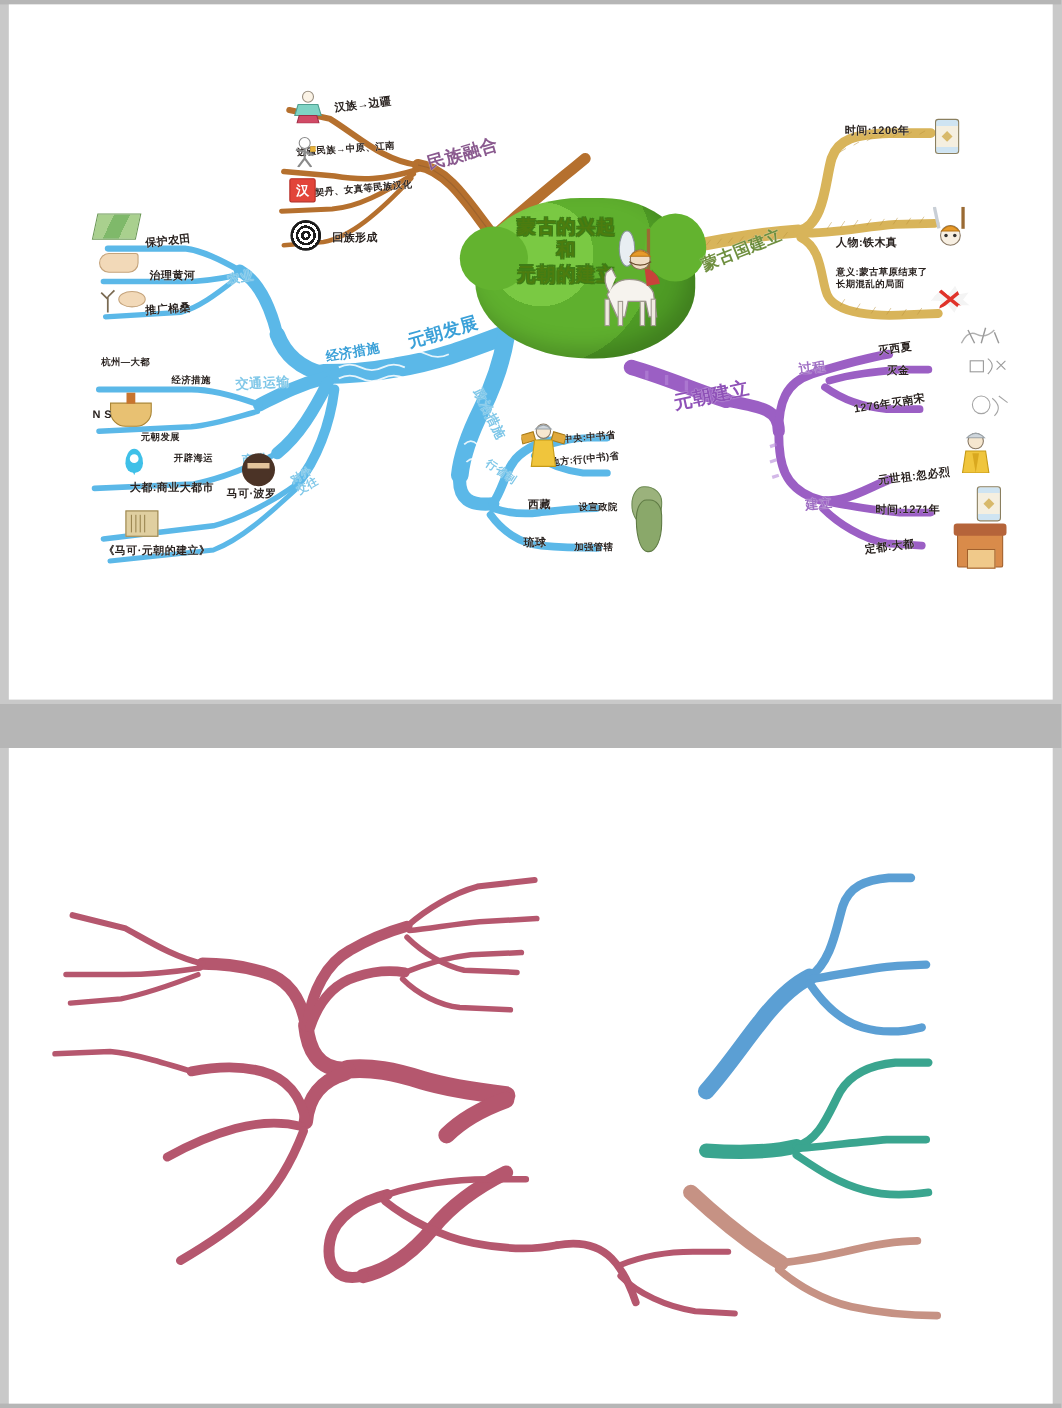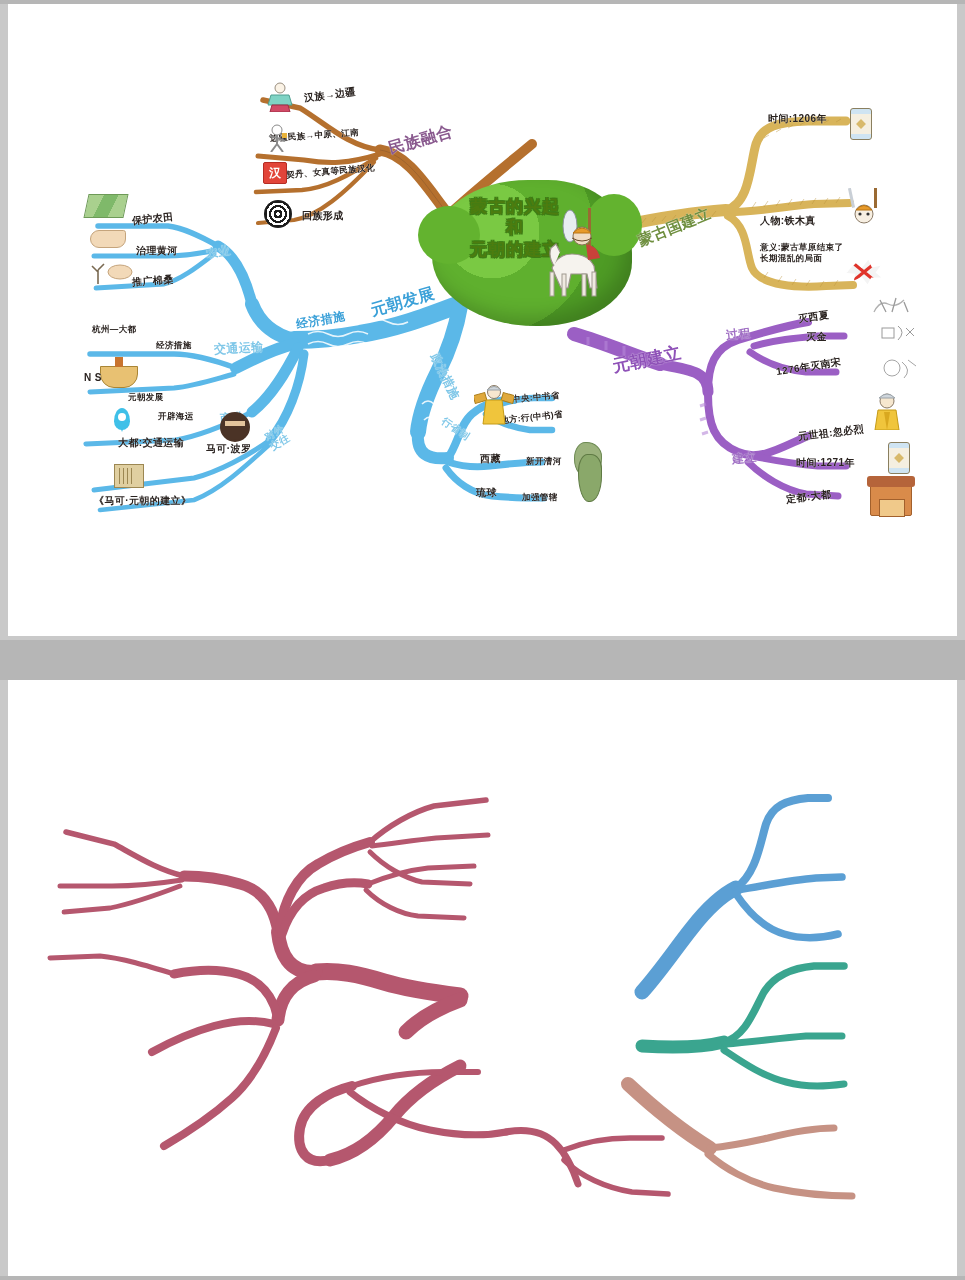--- a/index.html
+++ b/index.html
@@ -285,35 +285,35 @@
 
   <div class="lbl md" style="left:206px;top:336px;transform:rotate(-3deg);color:#7fc7e8;">交通运输</div>
   <div class="lbl xs" style="left:84px;top:320px;">杭州—大都</div>
   <div class="lbl xs" style="left:148px;top:336px;">经济措施</div>
   <div class="lbl xs" style="left:120px;top:388px;">元朝发展</div>
   <div class="lbl xs" style="left:150px;top:372px;margin-top:35px;">开辟海运</div>
   <div class="ico boat" style="left:92px;top:362px;"></div>
   <div class="lbl xs" style="left:76px;top:368px;font-size:10px;color:#2a2320;">N    S</div>
 
   <div class="lbl md" style="left:212px;top:406px;transform:rotate(-3deg);color:#7fc7e8;">商业</div>
-  <div class="lbl sm" style="left:110px;top:432px;">大都:交通运输</div>
+  <div class="lbl sm" style="left:110px;top:432px;">大都:商业大都市</div>
   <div class="ico pin" style="left:106px;top:404px;"></div>
 
   <div class="lbl sm" style="left:258px;top:420px;transform:rotate(-30deg);color:#7fc7e8;line-height:1.1;width:30px;white-space:normal;">对外交往</div>
   <div class="lbl sm" style="left:198px;top:438px;">马可·波罗</div>
   <div class="lbl sm" style="left:86px;top:490px;">《马可·元朝的建立》</div>
   <div class="ico marco" style="left:212px;top:408px;"></div>
   <div class="ico book" style="left:106px;top:460px;"></div>
 
   <div class="lbl md" style="left:412px;top:364px;transform:rotate(64deg);color:#7fc7e8;">政治措施</div>
   <div class="lbl sm" style="left:432px;top:418px;transform:rotate(34deg);color:#7fc7e8;">行省制</div>
   <div class="lbl xs" style="left:504px;top:388px;transform:rotate(-5deg);">中央:中书省</div>
   <div class="lbl xs" style="left:492px;top:408px;transform:rotate(-6deg);">地方:行(中书)省</div>
   <div class="lbl sm" style="left:472px;top:448px;">西藏</div>
-  <div class="lbl xs" style="left:518px;top:452px;">新开漕河</div>
+  <div class="lbl xs" style="left:518px;top:452px;">设宣政院</div>
   <div class="lbl sm" style="left:468px;top:482px;">琉球</div>
   <div class="lbl xs" style="left:514px;top:488px;">加强管辖</div>
   <svg class="ico" style="left:466px;top:378px;" width="40" height="44">
     <rect x="0" y="12" width="12" height="8" fill="#e0a93c" stroke="#a87b18" transform="rotate(-16 6 16)"></rect>
     <rect x="28" y="12" width="12" height="8" fill="#e0a93c" stroke="#a87b18" transform="rotate(16 34 16)"></rect>
     <circle cx="20" cy="10" r="6.5" fill="#f6e7cf" stroke="#8a7a66"></circle>
     <path d="M13,8 q7,-7 14,0 z" fill="#cfd6dc" stroke="#9aa2a8"></path>
     <path d="M12,18 h16 l3,24 h-22 z" fill="#f0c53c" stroke="#c59a16"></path>
   </svg>
   <div class="ico tibet" style="left:566px;top:438px;"></div>

